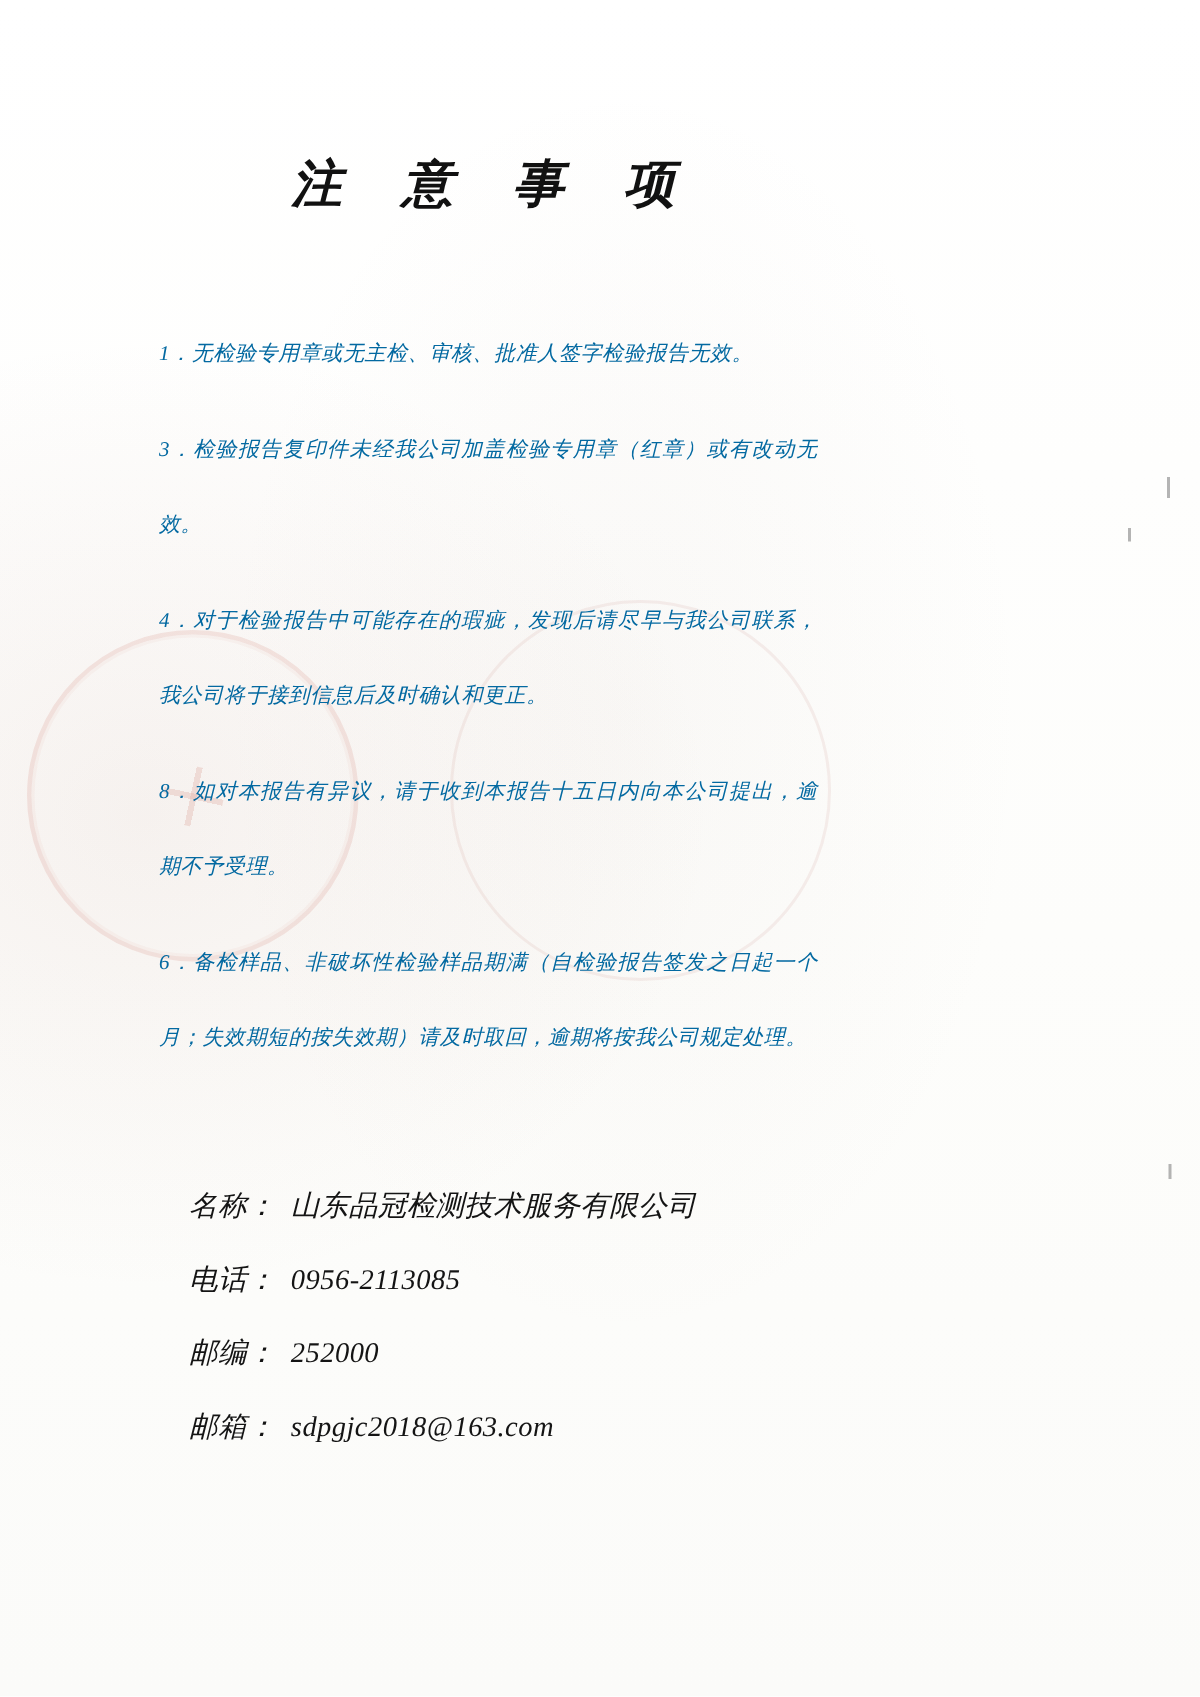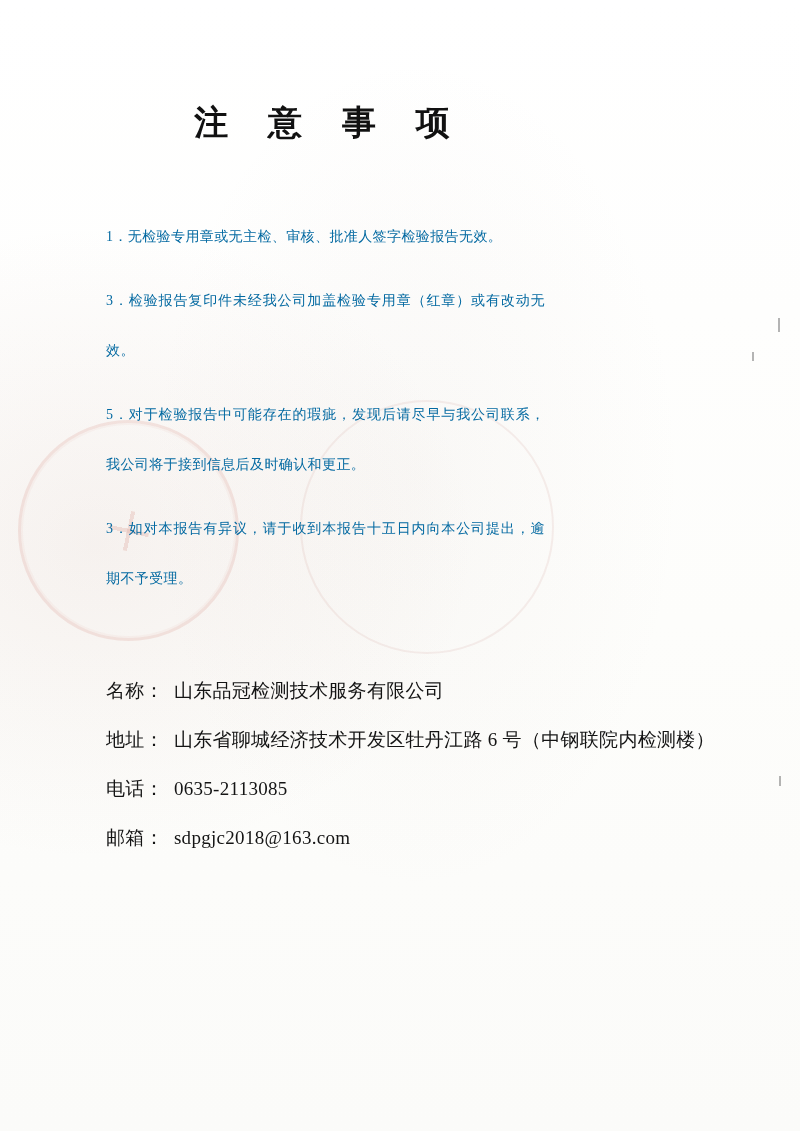--- a/index.html
+++ b/index.html
@@ -68,20 +68,21 @@
     background: rgba(90,90,90,0.45);
     pointer-events: none;
   }
 
   .page {
     position: relative;
     width: 644px;
     height: 1131px;
     box-sizing: border-box;
     padding: 0 95px;
+    font-style: italic;
   }
 
   .doc-title {
     text-align: center;
     font-size: 34px;
     font-weight: bold;
     letter-spacing: 14px;
     margin: 0;
     padding-top: 100px;
     padding-left: 14px;
@@ -111,20 +112,21 @@
 
   .contact-row {
     font-size: 19px;
     line-height: 49px;
     color: #141414;
     letter-spacing: 0.3px;
     white-space: nowrap;
   }
   .contact-row .label {
     display: inline-block;
+    margin-left: 20px;
   }
   .contact-row .value {
     display: inline-block;
     padding-left: 10px;
   }
 </style>
 </head>
 <body>
 
 <div class="paper"></div>
@@ -134,32 +136,33 @@
 <div class="speck" style="left:752px;top:352px;width:2px;height:9px;"></div>
 <div class="speck" style="left:779px;top:776px;width:2px;height:10px;"></div>
 
 <div class="page">
 
   <h1 class="doc-title">注 意 事 项</h1>
 
   <div class="notes">
     <p class="note-item">1．无检验专用章或无主检、审核、批准人签字检验报告无效。</p>
     <p class="note-item">3．检验报告复印件未经我公司加盖检验专用章（红章）或有改动无效。</p>
-    <p class="note-item">5．对于检验报告中可能存在的瑕疵，发现后请尽早与我公司联系，我公司将于接到信息后及时确认和更正。</p>
-    <p class="note-item">3．如对本报告有异议，请于收到本报告十五日内向本公司提出，逾期不予受理。</p>
+    <p class="note-item">4．对于检验报告中可能存在的瑕疵，发现后请尽早与我公司联系，我公司将于接到信息后及时确认和更正。</p>
+    <p class="note-item">8．如对本报告有异议，请于收到本报告十五日内向本公司提出，逾期不予受理。</p>
+    <p class="note-item">6．备检样品、非破坏性检验样品期满（自检验报告签发之日起一个月；失效期短的按失效期）请及时取回，逾期将按我公司规定处理。</p>
   </div>
 
   <div class="contact">
     <div class="contact-row">
       <span class="label">名称：</span><span class="value">山东品冠检测技术服务有限公司</span>
     </div>
     <div class="contact-row">
-      <span class="label">地址：</span><span class="value">山东省聊城经济技术开发区牡丹江路 6 号（中钢联院内检测楼）</span>
+      <span class="label">电话：</span><span class="value">0956-2113085</span>
     </div>
     <div class="contact-row">
-      <span class="label">电话：</span><span class="value">0635-2113085</span>
+      <span class="label">邮编：</span><span class="value">252000</span>
     </div>
     <div class="contact-row">
       <span class="label">邮箱：</span><span class="value">sdpgjc2018@163.com</span>
     </div>
   </div>
 
 </div>
 
 </body></html>

